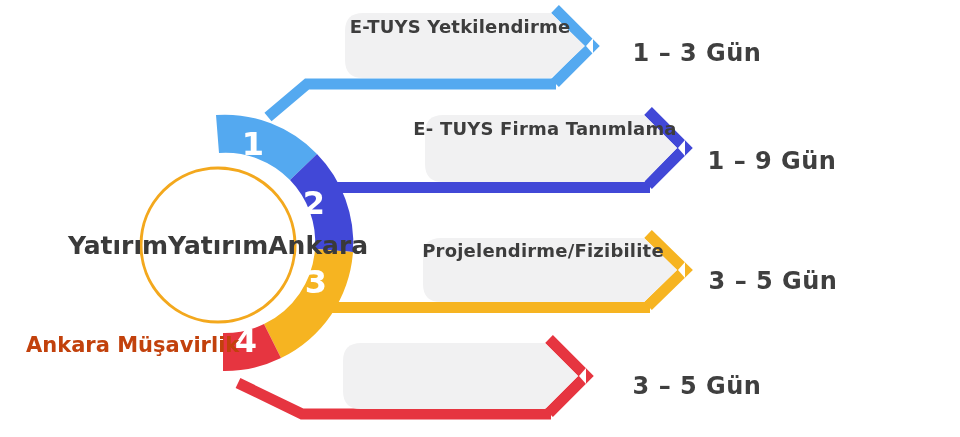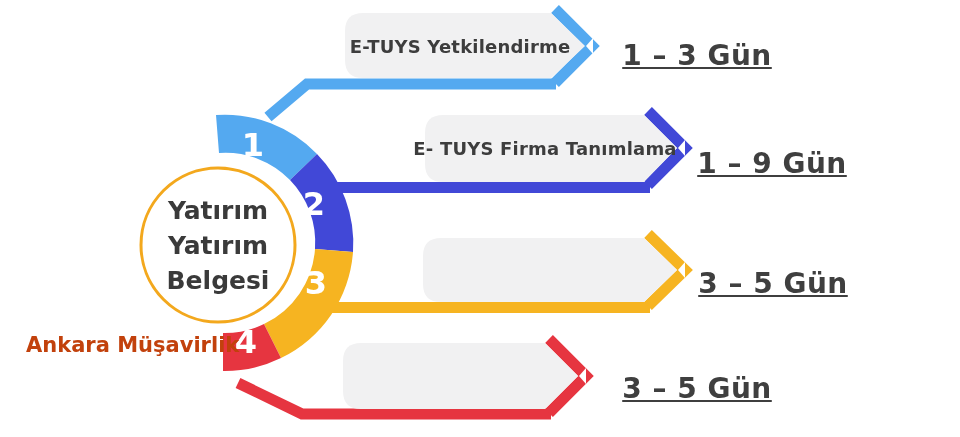--- a/index.html
+++ b/index.html
@@ -6,46 +6,45 @@
   .canvas {
     position: relative;
     width: 960px;
     height: 437px;
     background: #ffffff;
     overflow: hidden;
     font-family: "DejaVu Sans", "Liberation Sans", sans-serif;
   }
   .canvas svg { position: absolute; left: 0; top: 0; }
 
-  .txt { position: absolute; display: flex; align-items: center; justify-content: center; }
+  .txt { position: absolute; display: flex; justify-content: center; }
 
   .step-label {
     font-weight: bold;
     font-size: 18px;
     color: #3d3d3d;
     letter-spacing: 0.2px;
     white-space: nowrap;
   }
   .duration {
     font-weight: bold;
-    font-size: 28px;
+    font-size: 24px;
     color: #3f3f3f;
     letter-spacing: 0.5px;
     white-space: nowrap;
-    text-decoration: underline;
   }
   .step-number {
     font-weight: bold;
     font-size: 32px;
     color: #ffffff;
   }
   .center-title {
     position: absolute;
     left: 140px; top: 170px; width: 156px; height: 150px;
-    display: flex; flex-direction: column; align-items: center; justify-content: center;
+    display: flex; flex-direction: row; align-items: center; justify-content: center;
     font-weight: bold; font-size: 25px; line-height: 35px; color: #3a3a3a;
     text-align: center;
   }
   .watermark {
     position: absolute;
     left: 26px; top: 333px;
     font-weight: bold; font-size: 21px; color: #c2410c;
     white-space: nowrap;
   }
 
@@ -114,35 +113,38 @@
   <div class="txt num-4">
       <span class="step-number">4</span>
     </div>
 
   <div class="txt lab-1">
       <span class="step-label">E-TUYS Yetkilendirme</span>
     </div>
   <div class="txt lab-2">
       <span class="step-label">E- TUYS Firma Tanımlama</span>
     </div>
+  <div class="txt lab-3">
+      <span class="step-label">Projelendirme/Fizibilite</span>
+    </div>
 
   <div class="txt dur-1">
       <span class="duration">1 – 3 Gün</span>
     </div>
   <div class="txt dur-2">
       <span class="duration">1 – 9 Gün</span>
     </div>
   <div class="txt dur-3">
       <span class="duration">3 – 5 Gün</span>
     </div>
   <div class="txt dur-4">
       <span class="duration">3 – 5 Gün</span>
     </div>
 
   <div class="center-title">
     <span>Yatırım</span>
     <span>Yatırım</span>
-    <span>Belgesi</span>
+    <span>Ankara</span>
   </div>
 
   <div class="watermark">Ankara Müşavirlik</div>
 
 </div>
 
 </body></html>

